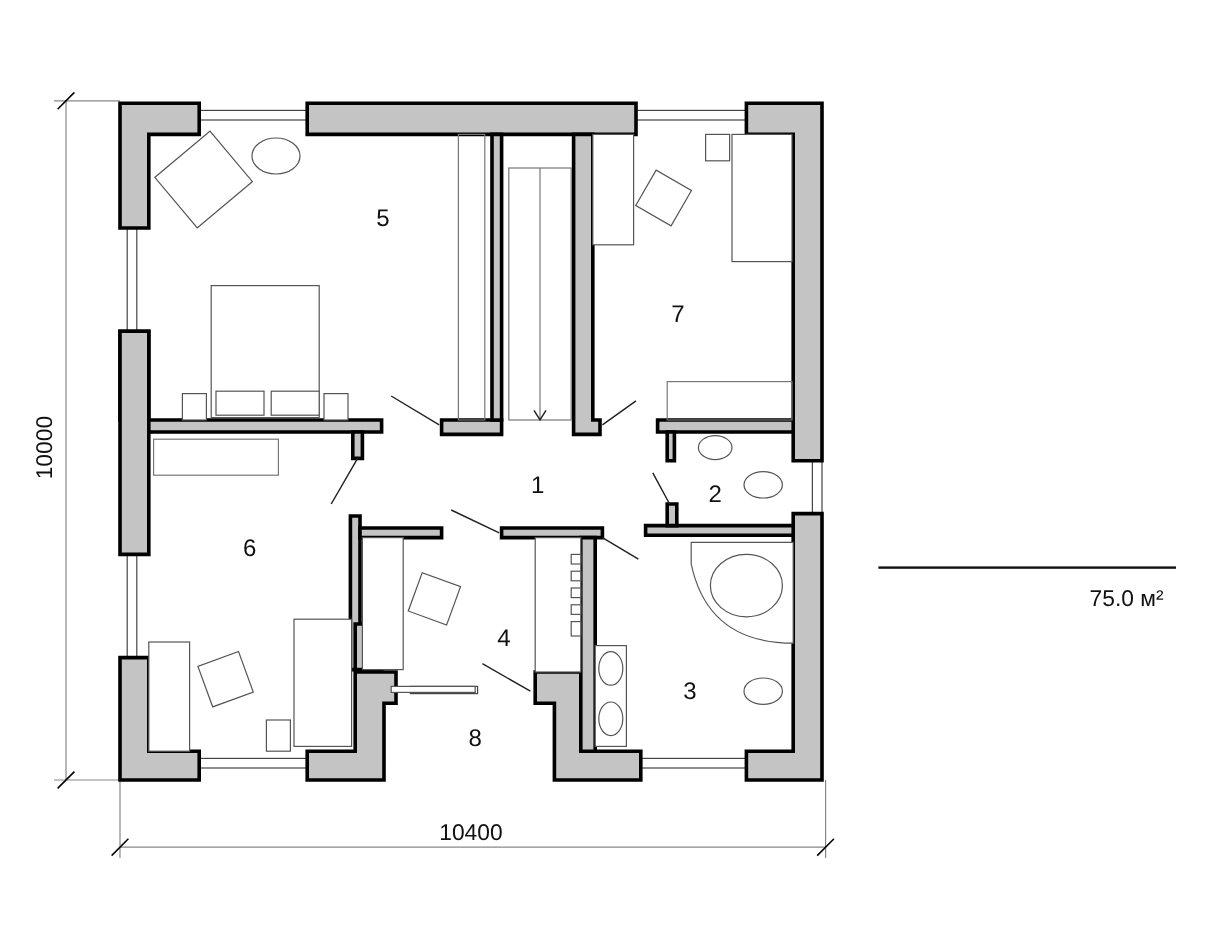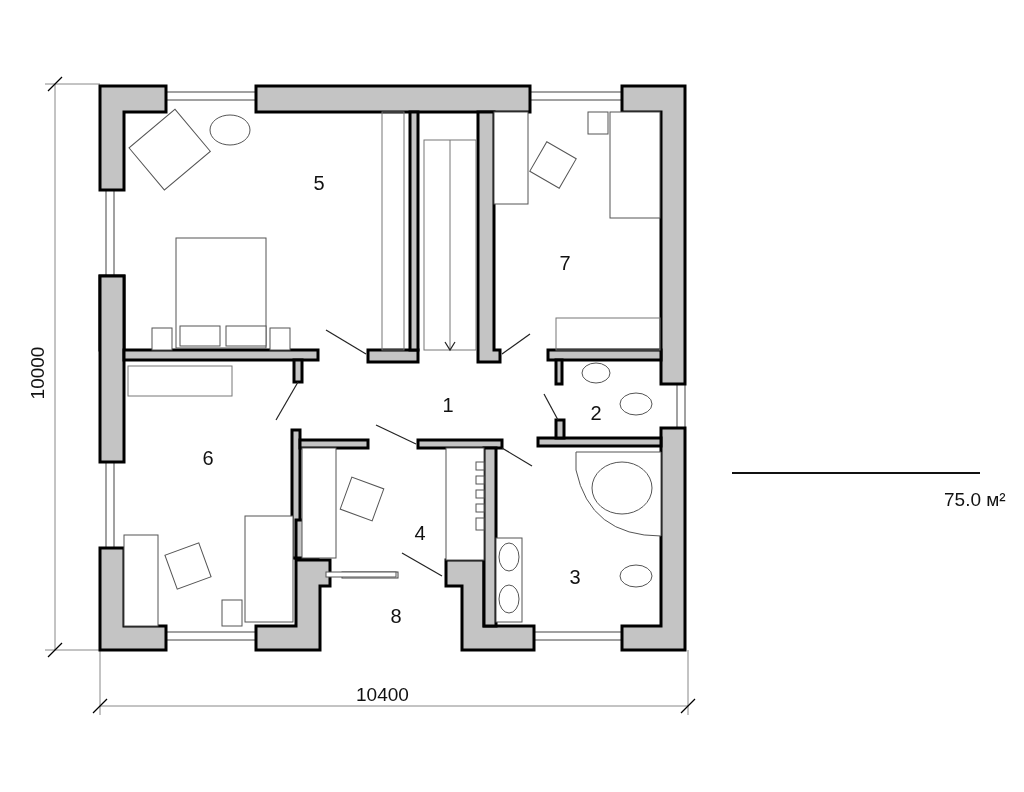--- a/index.html
+++ b/index.html
@@ -9,21 +9,21 @@
   .thin { fill: none; stroke: #777; stroke-width: 1; }
   .furn { fill: #fff; stroke: #555; stroke-width: 1; }
   .door { stroke: #222; stroke-width: 1.2; fill: none; }
   .win { fill: #fff; stroke: #444; stroke-width: 1; }
   .dim { stroke: #888; stroke-width: 1; fill: none; }
   .tick { stroke: #000; stroke-width: 1.3; }
   .room-label { position: absolute; font-size: 20px; color: #111; transform: translate(-50%, -50%); }
   .dim-label { position: absolute; font-size: 19px; color: #111; }
   .dim-v { transform: translate(-50%,-50%) rotate(-90deg); }
   .area-line { position: absolute; left: 732px; top: 472px; width: 248px; height: 2px; background: #111; }
-  .area-label { position: absolute; left: 908px; top: 489px; font-size: 19px; color: #111; margin-left: 36px; }
+  .area-label { position: absolute; left: 908px; top: 489px; font-size: 19px; color: #111; }
 </style>
 </head>
 <body>
 
 <svg id="plan" width="1024" height="792" viewBox="0 0 1024 792">
 
   <g>
     <line class="dim" x1="55" y1="84" x2="55" y2="650"></line>
     <line class="dim" x1="45" y1="84" x2="100" y2="84"></line>
     <line class="dim" x1="45" y1="650" x2="100" y2="650"></line>
@@ -140,16 +140,16 @@
     <div class="room-label" style="left: 596px; top: 413px;">2</div>
     <div class="room-label" style="left: 575px; top: 577px;">3</div>
     <div class="room-label" style="left: 420px; top: 533px;">4</div>
     <div class="room-label" style="left: 319px; top: 183px;">5</div>
     <div class="room-label" style="left: 208px; top: 458px;">6</div>
     <div class="room-label" style="left: 565px; top: 263px;">7</div>
     <div class="room-label" style="left: 396px; top: 616px;">8</div>
   </div>
 
 <div class="dim-label dim-v" style="left:38px; top:373px;">10000</div>
-<div class="dim-label" style="left:356px; top:684px;">10400</div>
+<div class="dim-label" style="left:366px; top:684px;">10400</div>
 
 <div class="area-line"></div>
 <div class="area-label">75.0 м²</div>
 
 </body></html>

